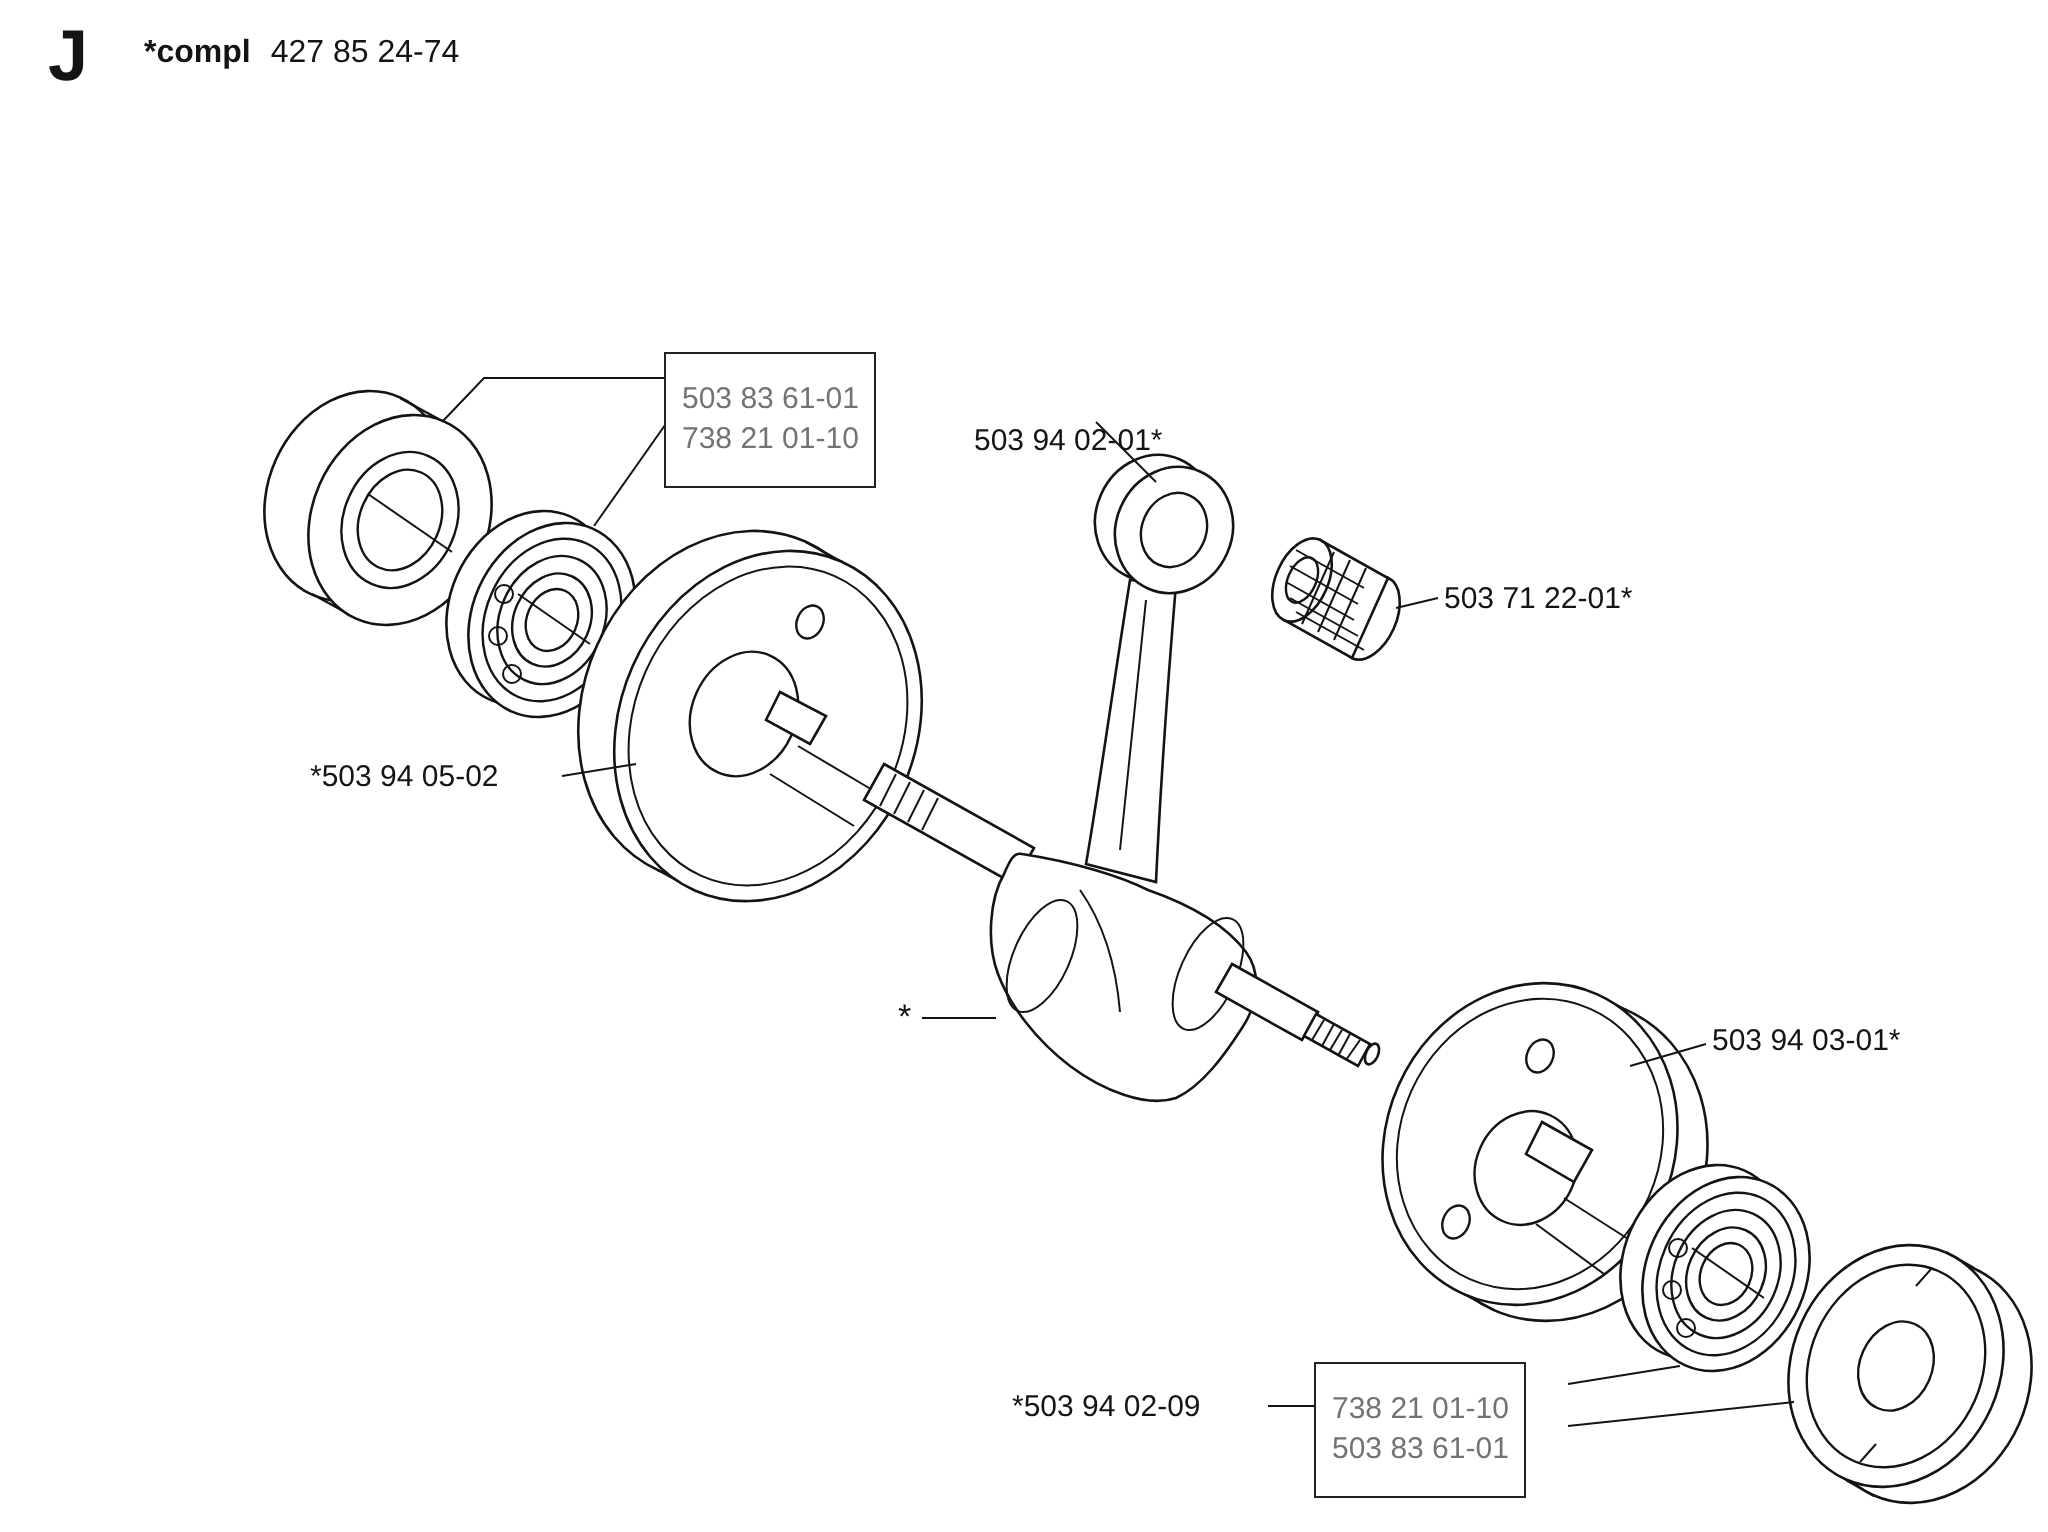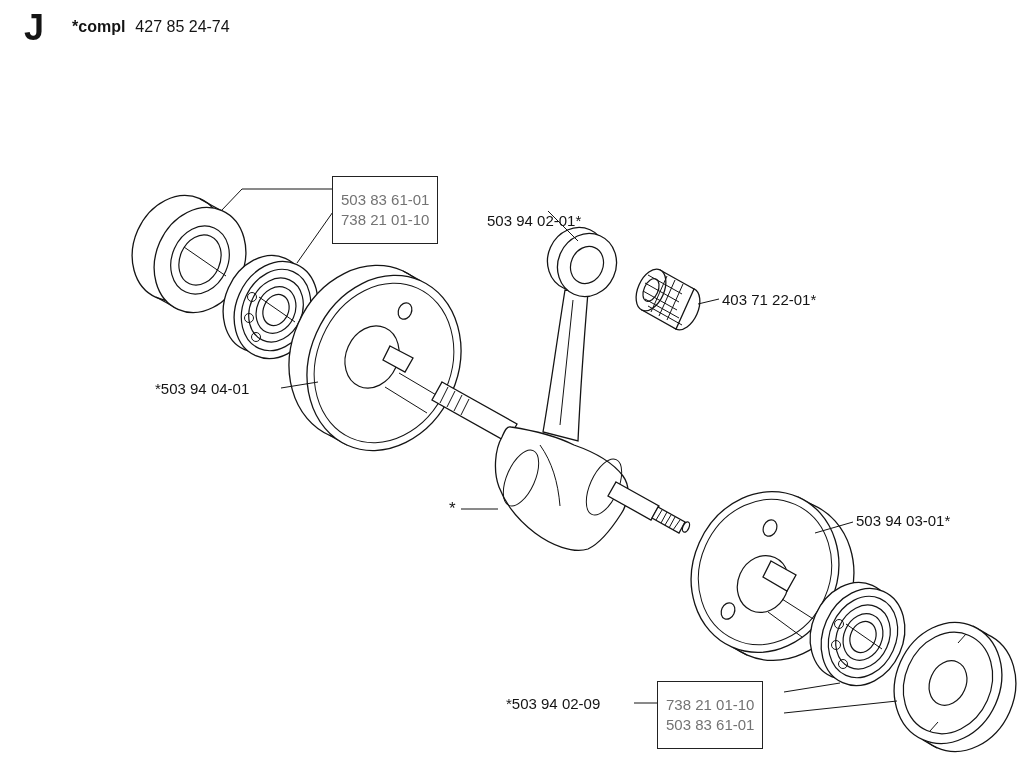--- a/index.html
+++ b/index.html
@@ -176,23 +176,23 @@
     </g>
   </svg>
 
   <div class="callout-box" style="left:332px;top:176px;">
     <div>503 83 61-01</div>
     <div>738 21 01-10</div>
   </div>
 
   <div class="callout" style="left:487px;top:189px;margin-top:22px;">503 94 02-01*</div>
 
-  <div class="callout" style="left:722px;top:290px;">403 71 22-01*</div>
-
-  <div class="callout" style="left:155px;top:379px;">*503 94 04-01</div>
+  <div class="callout" style="left:722px;top:290px;">503 71 22-01*</div>
+
+  <div class="callout" style="left:155px;top:379px;">*503 94 05-02</div>
 
   <div class="callout star" style="left:449px;top:499px;">*</div>
 
   <div class="callout" style="left:856px;top:511px;">503 94 03-01*</div>
 
   <div class="callout" style="left:506px;top:694px;">*503 94 02-09</div>
 
   <div class="callout-box" style="left:657px;top:681px;">
     <div>738 21 01-10</div>
     <div>503 83 61-01</div>

